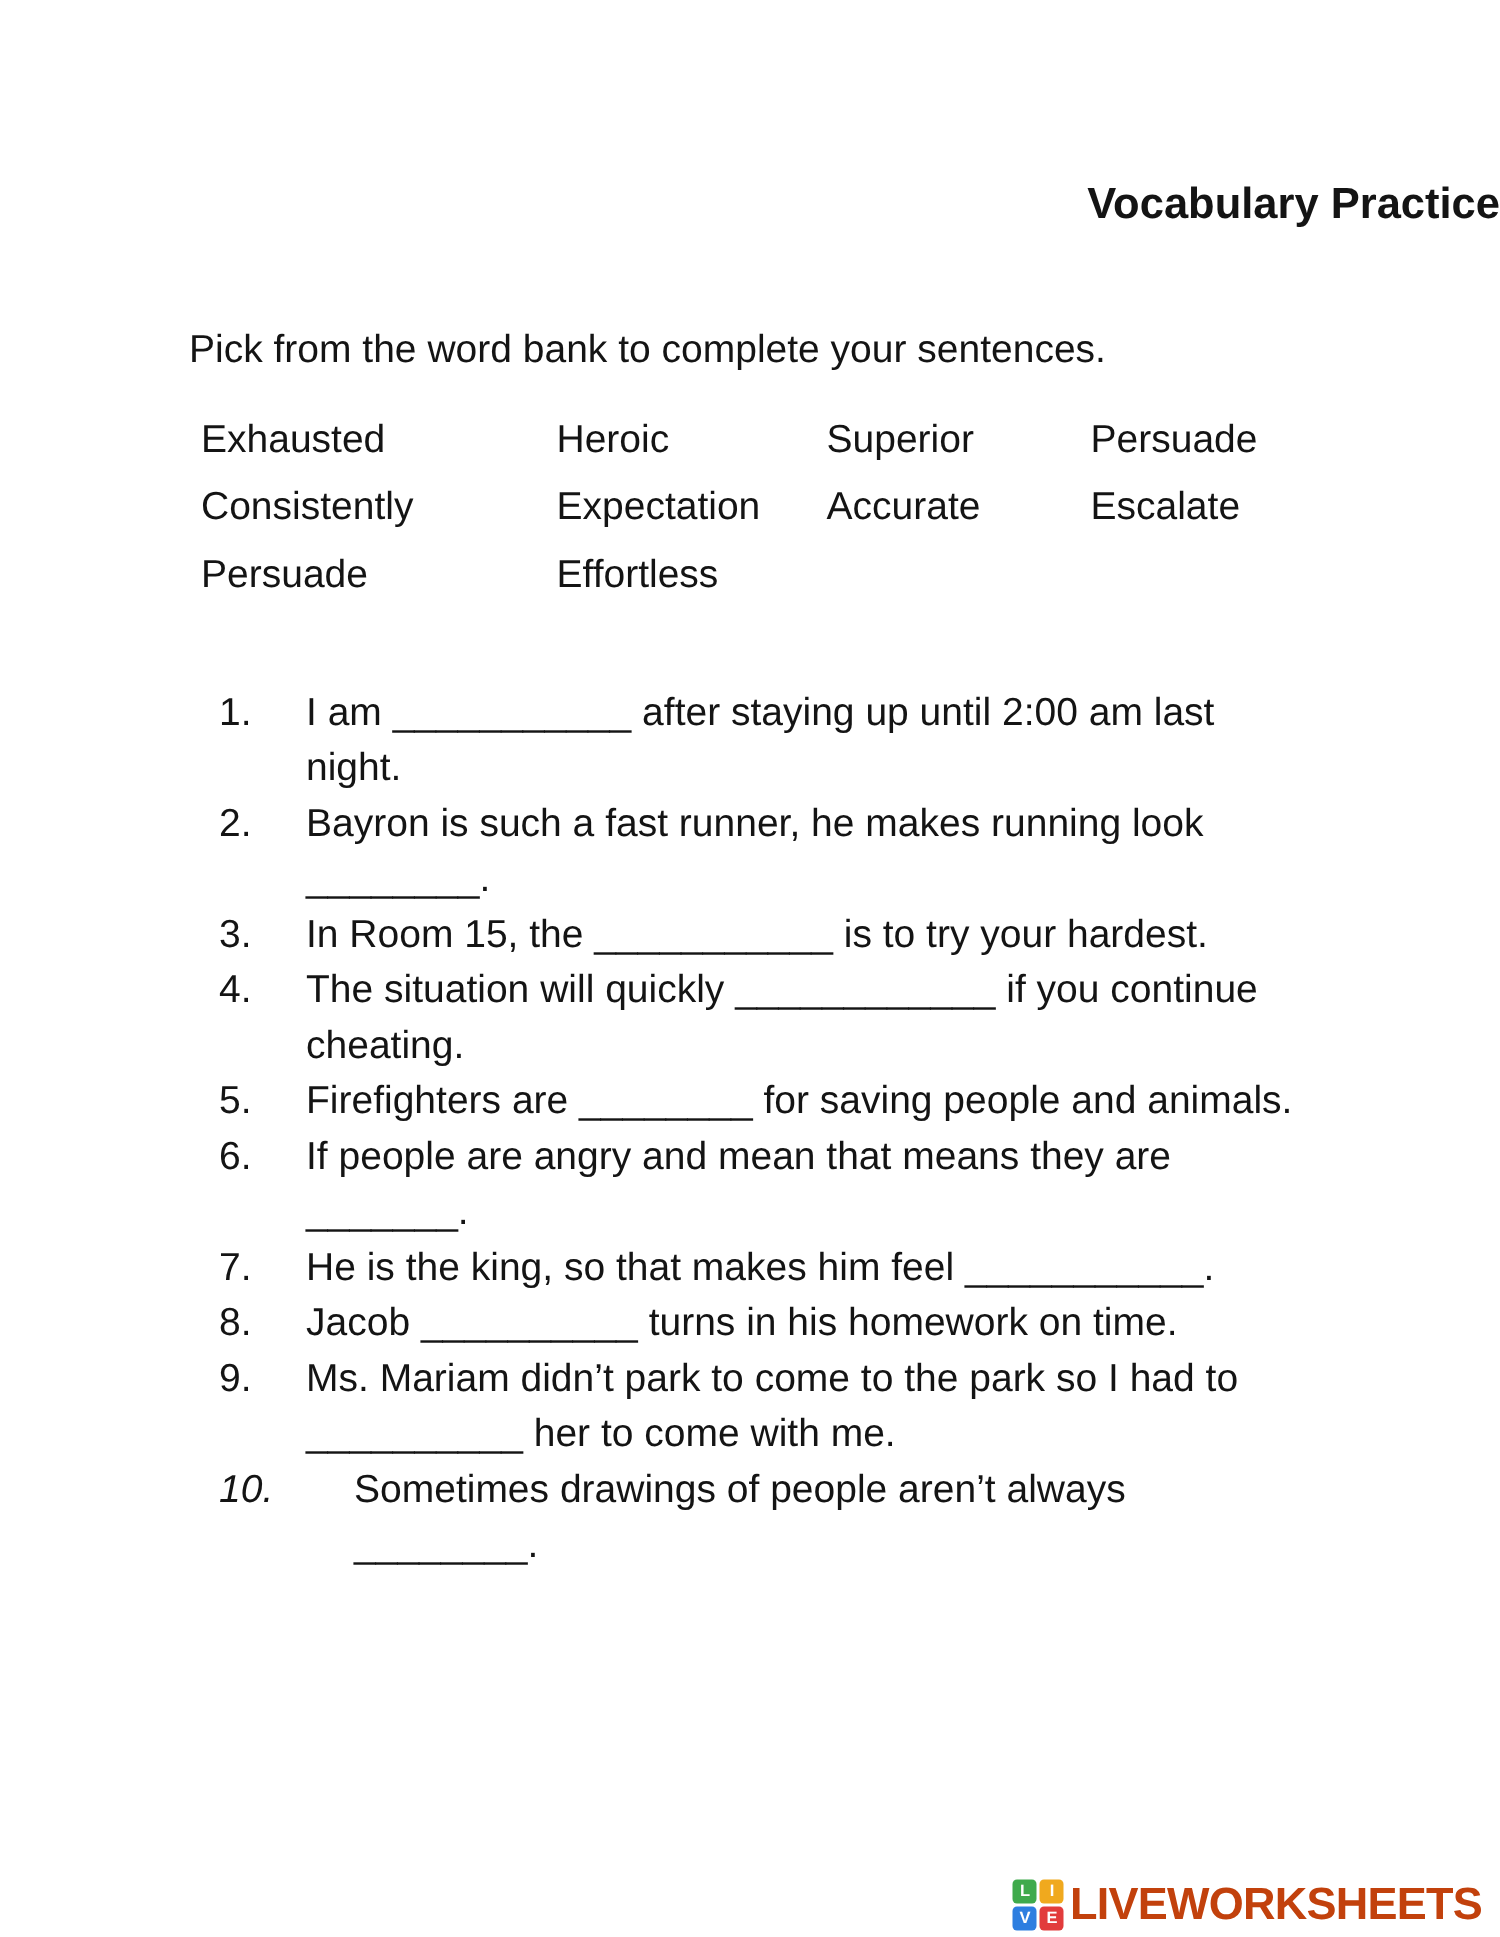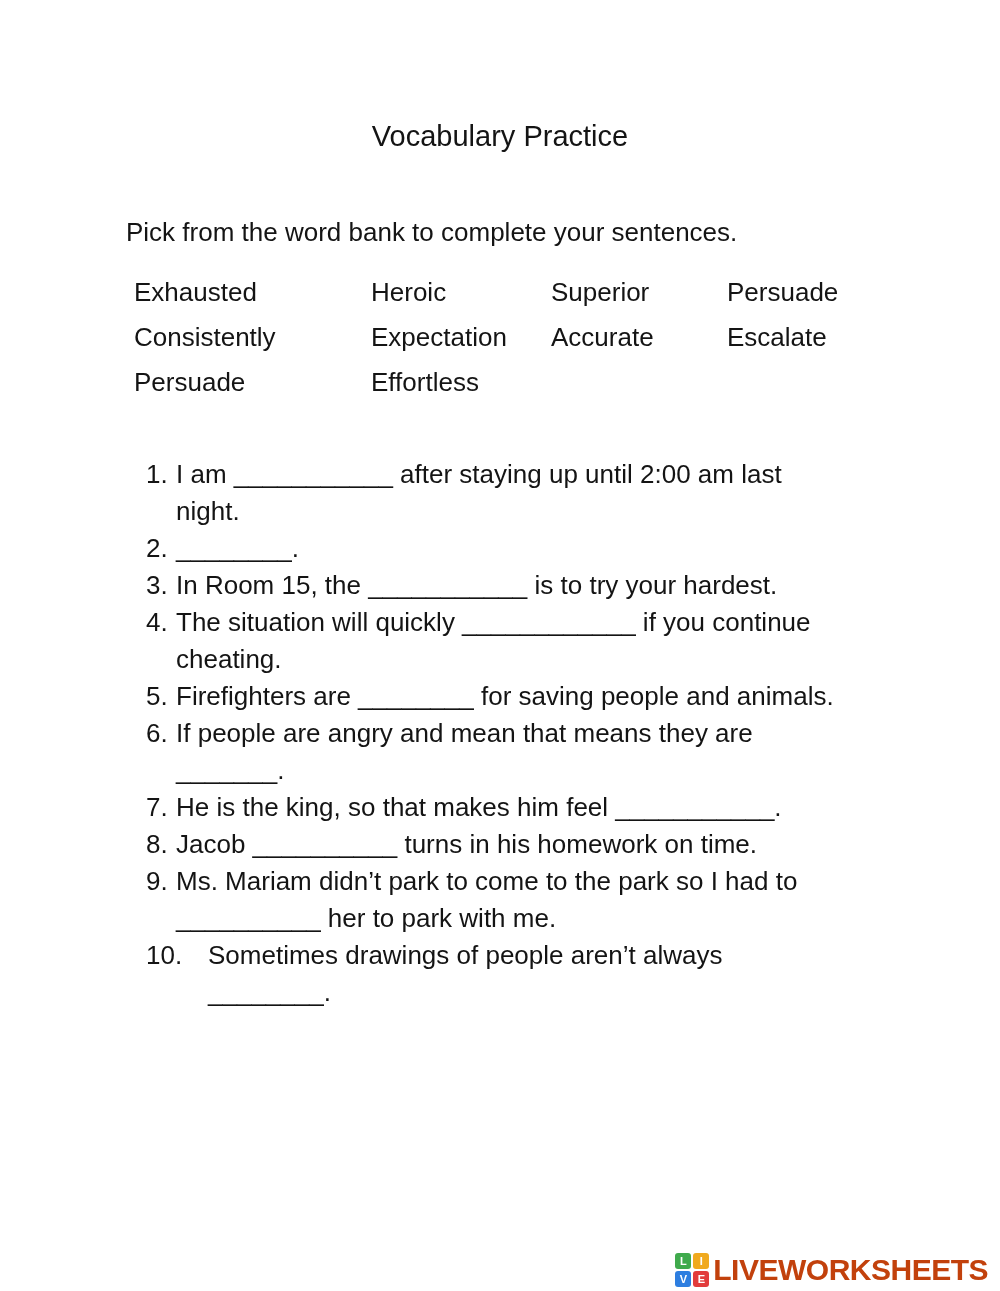--- a/index.html
+++ b/index.html
@@ -6,43 +6,43 @@
   body {
     width: 1000px; height: 1291px;
     background: #ffffff;
     font-family: "Liberation Sans", sans-serif;
     color: #141414;
     position: relative;
     overflow: hidden;
   }
   .page-title {
     position: absolute; top: 119px; left: 0; width: 1000px;
-    text-align: center;
-    font-size: 29px; font-weight: 400; line-height: 34px;
+    text-align: right;
+    font-size: 29px; font-weight: 700; line-height: 34px;
     margin: 0;
   }
   .instructions {
     position: absolute; top: 208px; left: 116px;
     font-size: 26px; line-height: 28px; margin: 10px;
   }
   .word-bank {
     position: absolute; top: 270px; left: 134px;
     display: grid;
     grid-template-columns: 237px 180px 176px auto;
     font-size: 26px; line-height: 45px;
   }
   .questions {
     position: absolute; top: 456px; left: 146px;
     font-size: 26px; line-height: 37px;
   }
   .q-row { display: flex; align-items: flex-start; }
   .q-num { flex: none; width: 30px; }
-  .q-num.wide { width: 62px; }
+  .q-num.wide { width: 62px; font-style: italic; }
   .q-lines { flex: 1 1 auto; }
-  .q-line { white-space: pre; }
+  .q-line { white-space: pre; margin-left: 28px; }
   .logo {
     position: absolute; top: 1252px; right: 12px;
     display: flex; align-items: center; gap: 4px;
   }
   .logo-grid {
     display: grid;
     grid-template-columns: 16px 16px;
     grid-template-rows: 16px 16px;
     gap: 2px;
     flex: none;
@@ -88,20 +88,21 @@
       <div class="q-row">
         <div class="q-num">1.</div>
         <div class="q-lines">
           <div class="q-line">I am ___________ after staying up until 2:00 am last</div>
           <div class="q-line">night.</div>
         </div>
       </div>
       <div class="q-row">
         <div class="q-num">2.</div>
         <div class="q-lines">
+          <div class="q-line">Bayron is such a fast runner, he makes running look</div>
           <div class="q-line">________.</div>
         </div>
       </div>
       <div class="q-row">
         <div class="q-num">3.</div>
         <div class="q-lines">
           <div class="q-line">In Room 15, the ___________ is to try your hardest.</div>
         </div>
       </div>
       <div class="q-row">
@@ -133,21 +134,21 @@
       <div class="q-row">
         <div class="q-num">8.</div>
         <div class="q-lines">
           <div class="q-line">Jacob __________ turns in his homework on time.</div>
         </div>
       </div>
       <div class="q-row">
         <div class="q-num">9.</div>
         <div class="q-lines">
           <div class="q-line">Ms. Mariam didn’t park to come to the park so I had to</div>
-          <div class="q-line">__________ her to park with me.</div>
+          <div class="q-line">__________ her to come with me.</div>
         </div>
       </div>
       <div class="q-row">
         <div class="q-num wide">10.</div>
         <div class="q-lines">
           <div class="q-line">Sometimes drawings of people aren’t always</div>
           <div class="q-line">________.</div>
         </div>
       </div>
     </div>

